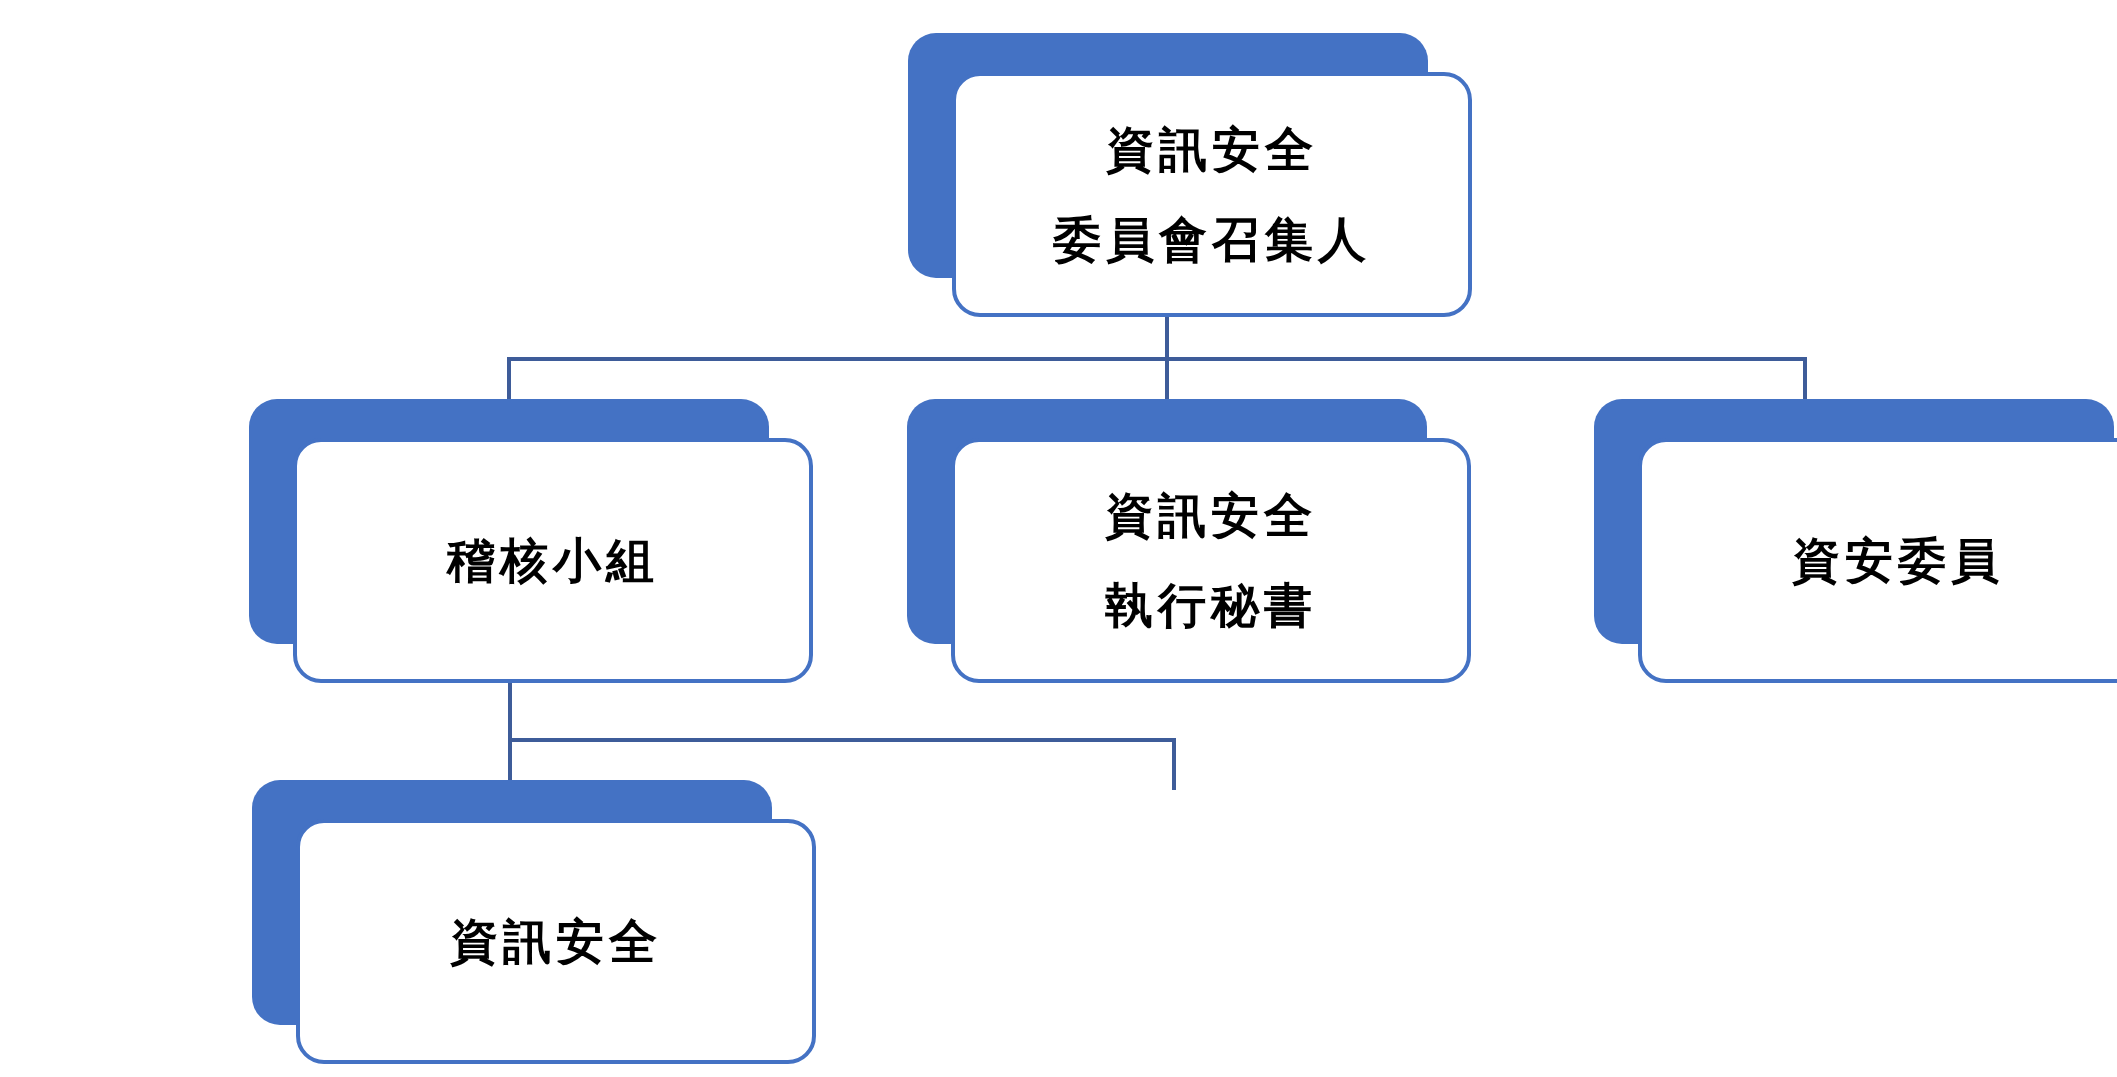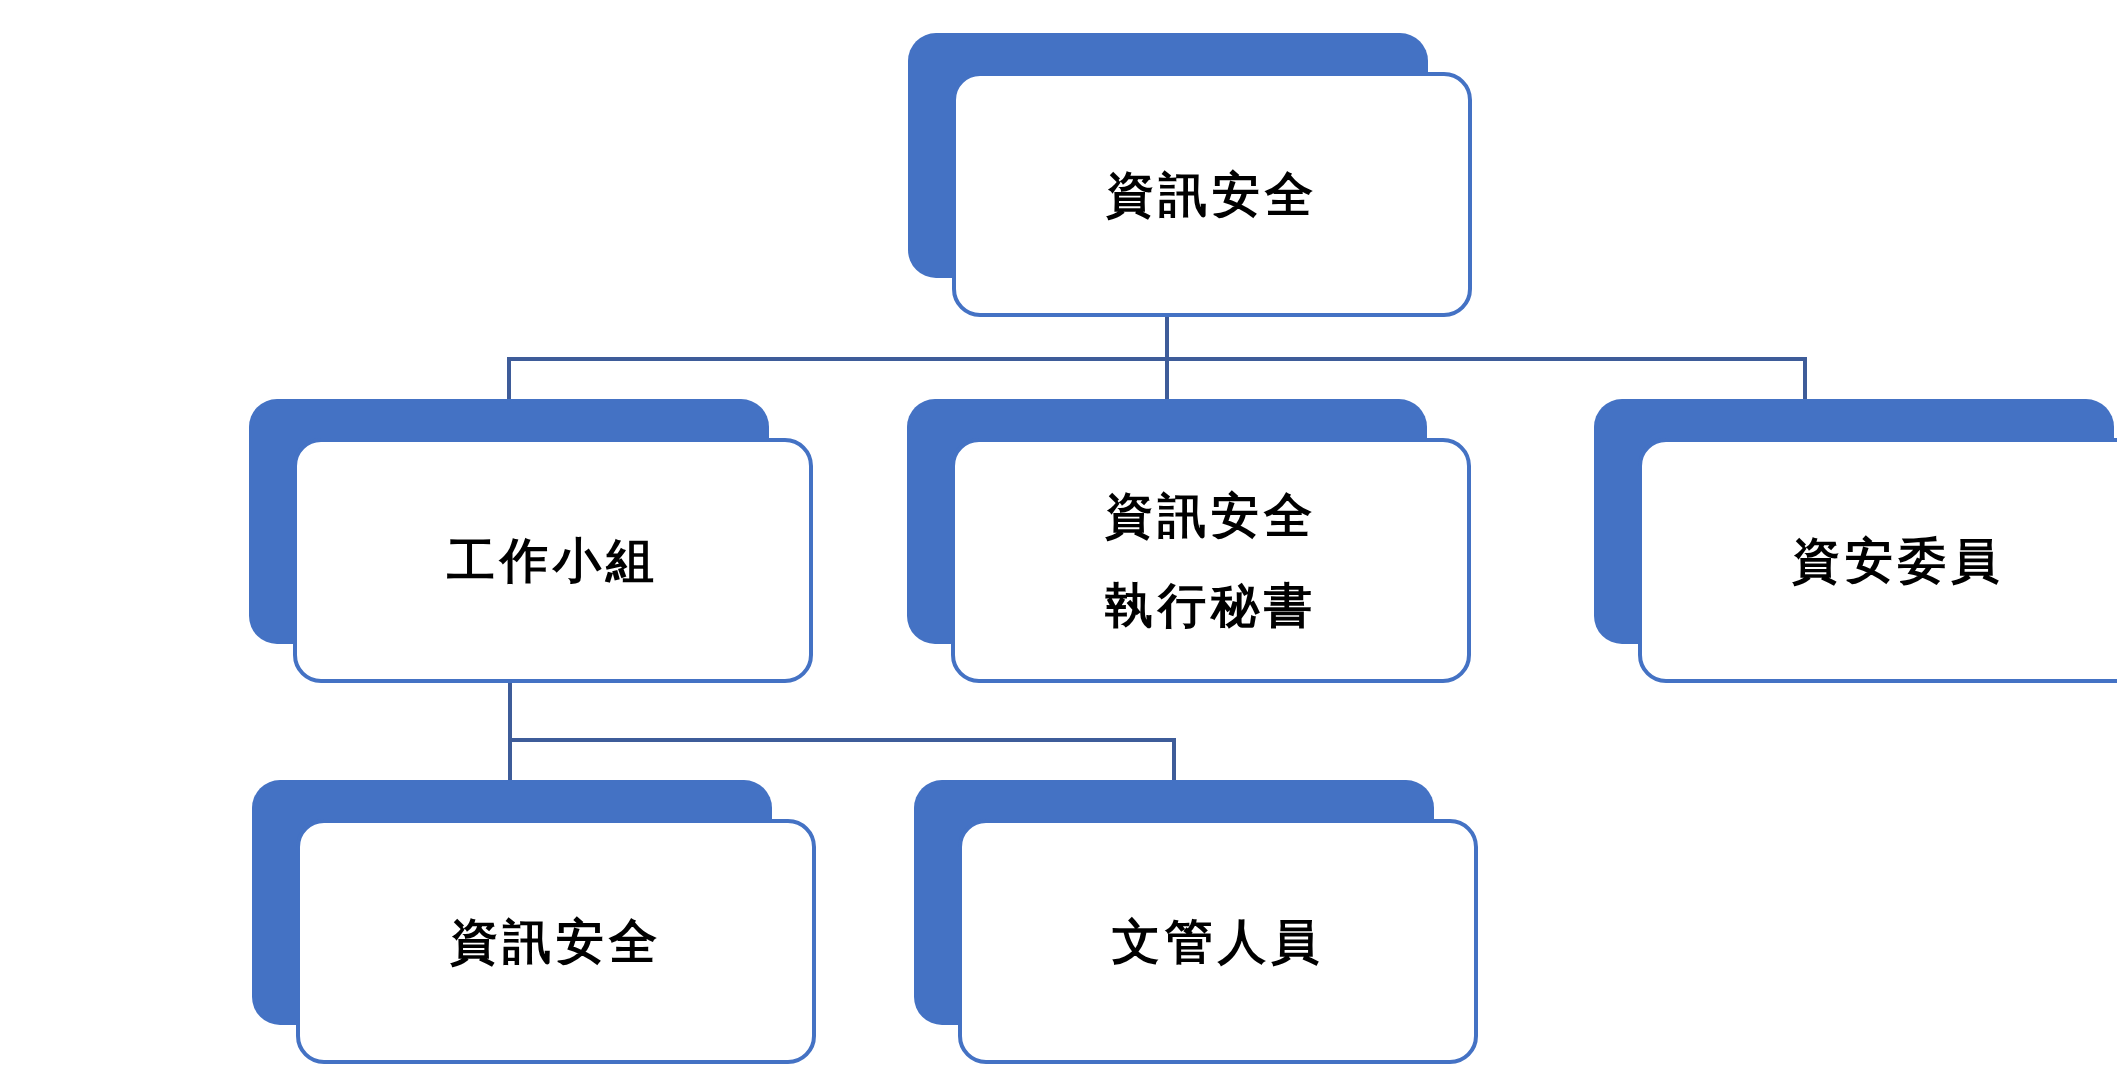--- a/index.html
+++ b/index.html
@@ -71,27 +71,28 @@
   <div class="connector" style="left:1803px; top:359px; width:4px; height:46px;"></div>
 
   <div class="connector" style="left:508px; top:670px; width:4px; height:120px;"></div>
   <div class="connector" style="left:508px; top:738px; width:668px; height:4px;"></div>
   <div class="connector" style="left:1172px; top:740px; width:4px; height:50px;"></div>
 
   <div class="node" style="left:908px; top:33px;">
     <div class="shadow"></div>
     <div class="card">
       <div class="line">資訊安全</div>
+      <div class="line">委員會召集人</div>
     </div>
   </div>
 
   <div class="node" style="left:249px; top:399px;">
     <div class="shadow"></div>
     <div class="card">
-      <div class="line">工作小組</div>
+      <div class="line">稽核小組</div>
     </div>
   </div>
 
   <div class="node" style="left:907px; top:399px;">
     <div class="shadow"></div>
     <div class="card">
       <div class="line">資訊安全</div>
       <div class="line">執行秘書</div>
     </div>
   </div>
@@ -103,20 +104,14 @@
     </div>
   </div>
 
   <div class="node" style="left:252px; top:780px;">
     <div class="shadow"></div>
     <div class="card">
       <div class="line">資訊安全</div>
     </div>
   </div>
 
-  <div class="node" style="left:914px; top:780px;">
-    <div class="shadow"></div>
-    <div class="card">
-      <div class="line">文管人員</div>
-    </div>
-  </div>
 
 </div>
 
 </body></html>

